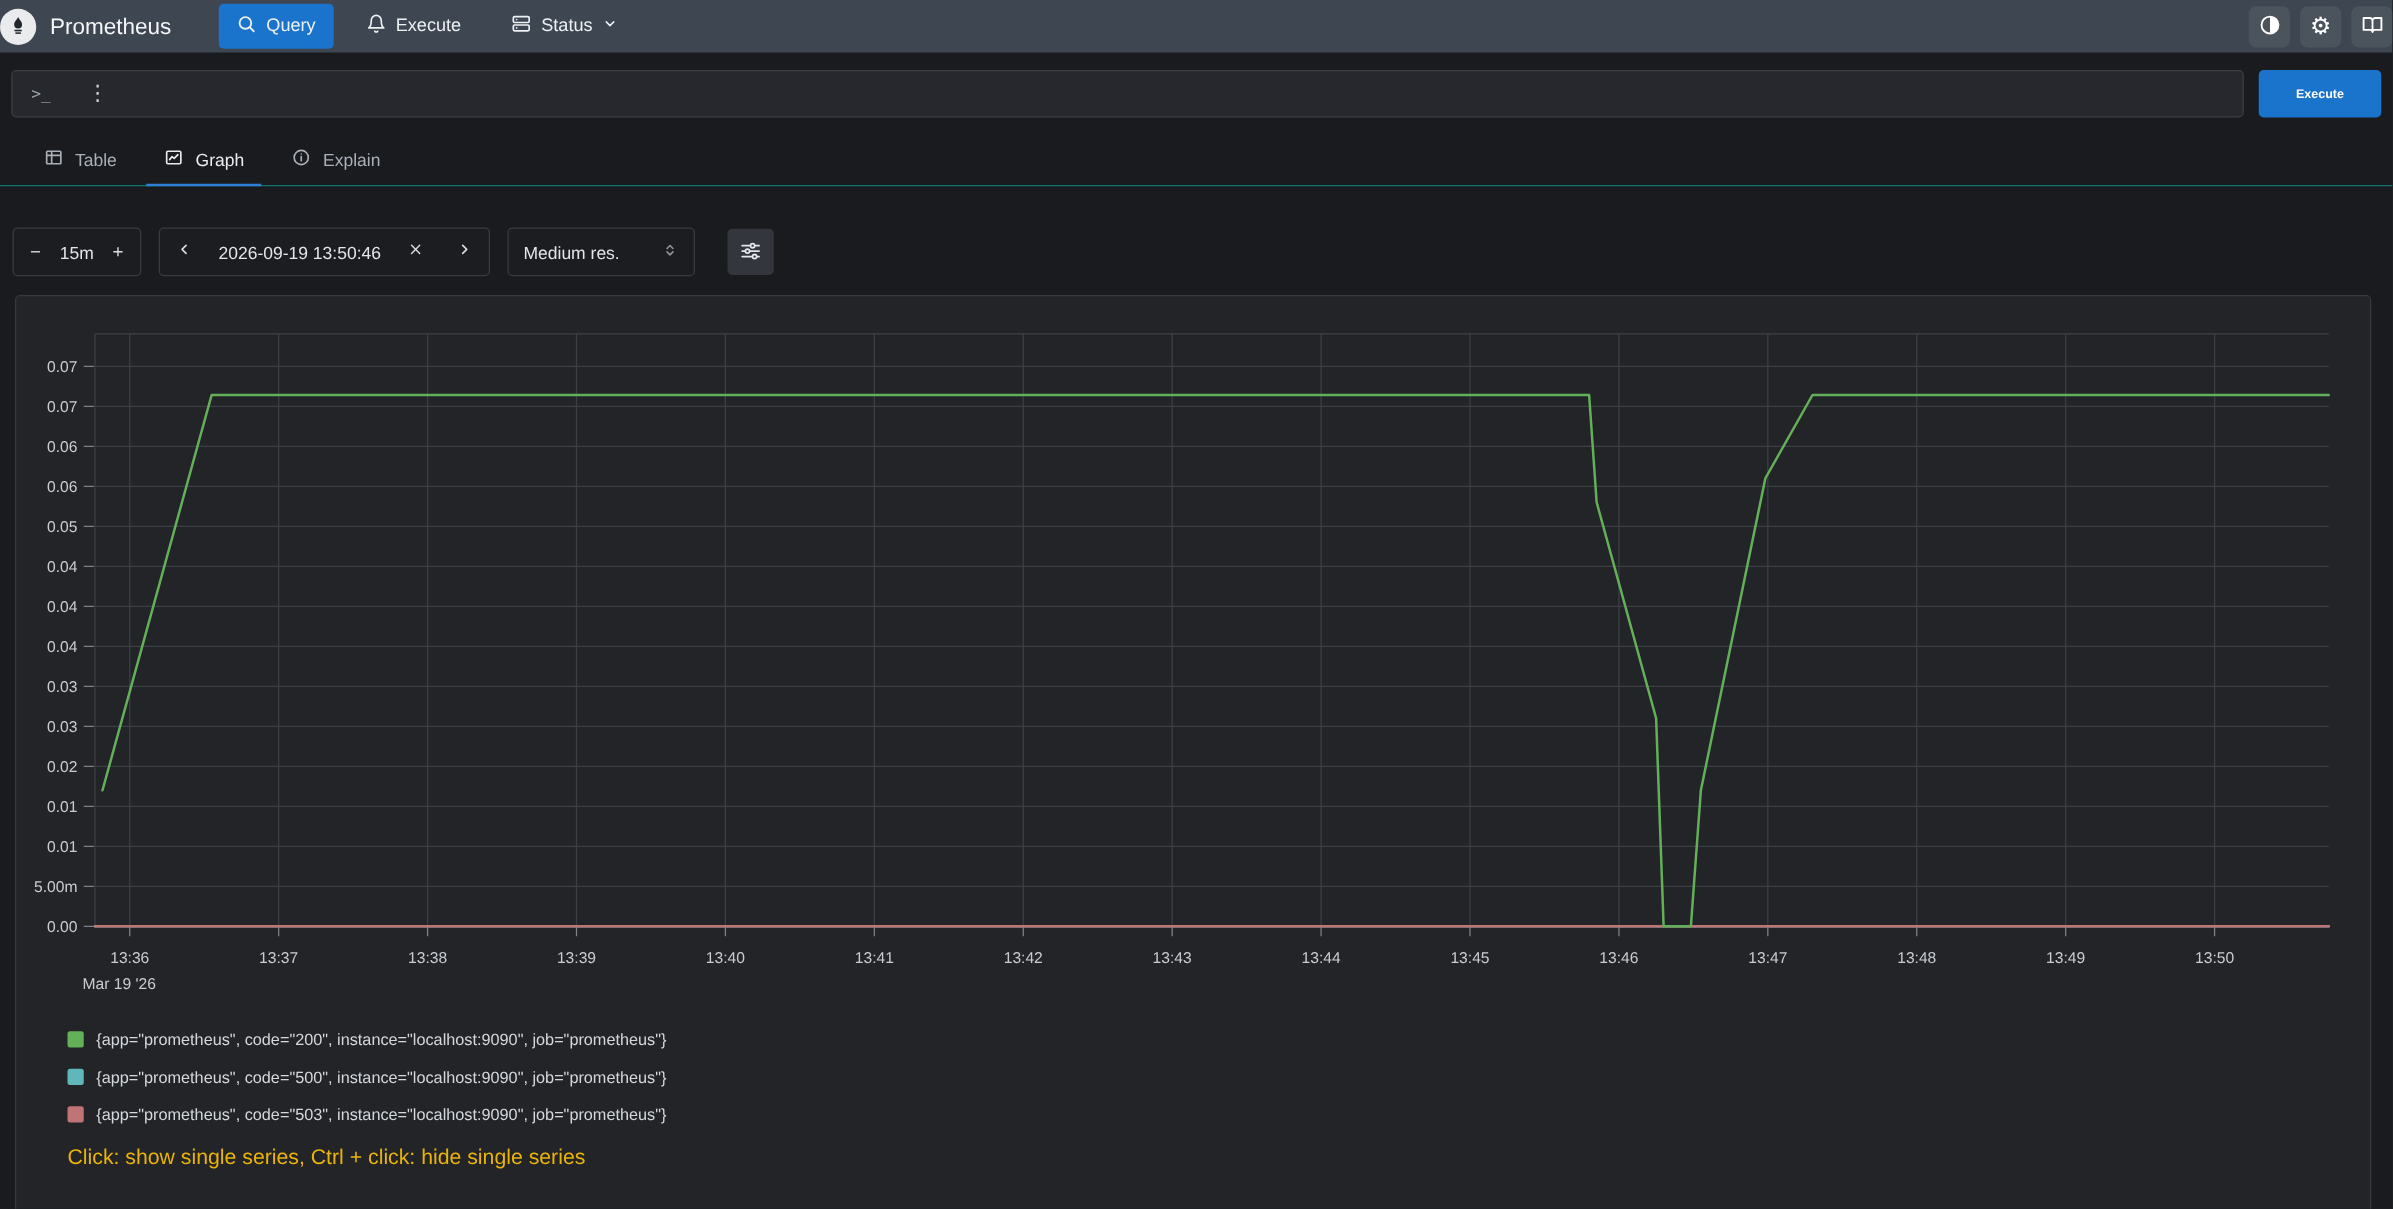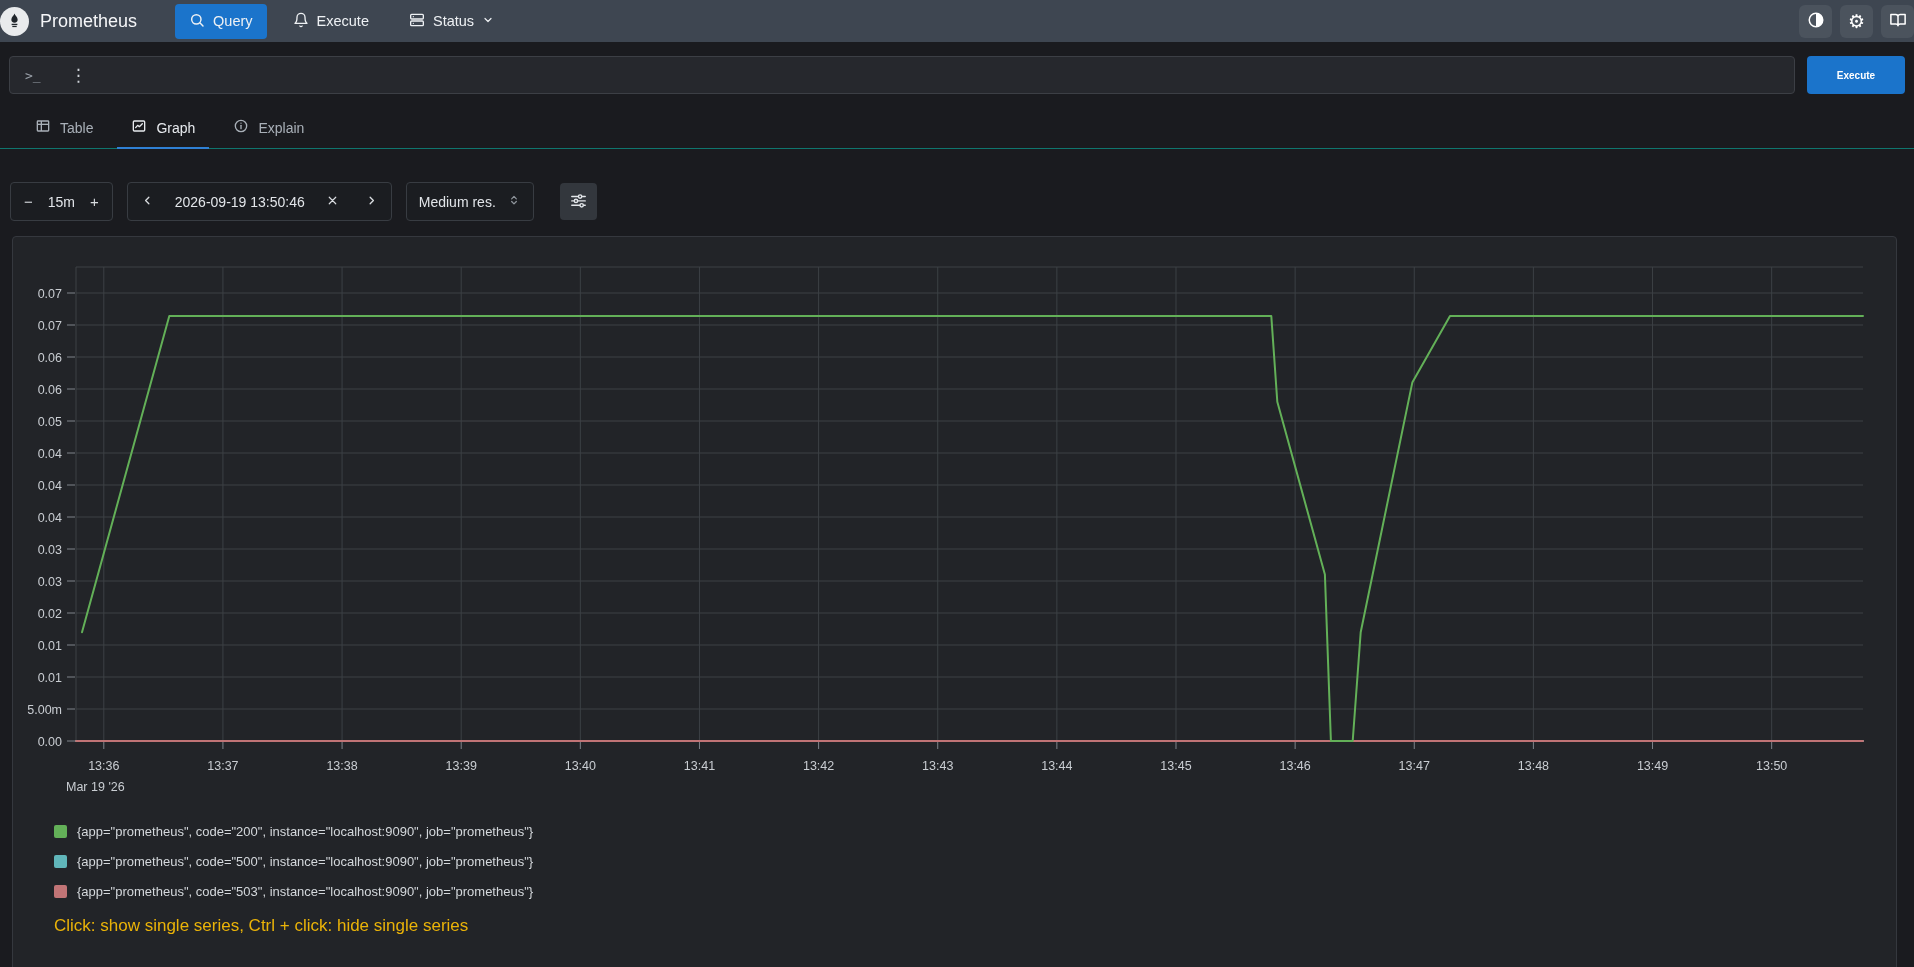--- a/index.html
+++ b/index.html
@@ -34,21 +34,21 @@
   .tab{display:flex;align-items:center;gap:9px;padding:11px 14px;font-size:14px;color:#a9b0b8;position:relative;margin-right:10px;cursor:pointer;background:none;border:none;font-family:"Liberation Sans",sans-serif}
   .tab.active{color:#e8ebef}
   .tab.active::after{content:"";position:absolute;left:0;right:0;bottom:-1px;height:2px;background:#2f80d4}
 
   
   .toolbar{display:flex;align-items:center;padding:0 10px;margin-top:33px;gap:14px}
   .tb-box{display:flex;align-items:center;height:39px;border:1px solid #383c42;border-radius:4px;background:#1b1d21;color:#e2e5e9;font-size:14px}
   .tb-btn{background:none;border:none;color:#d9dce0;font-size:15px;padding:0 13px;height:100%;cursor:pointer;display:flex;align-items:center}
   .range-value{padding:0 2px}
   .dt-value{padding:0 8px}
-  .res-box{width:128px;justify-content:space-between;padding:0 12px;cursor:pointer}
+  .res-box{width:150px;justify-content:space-between;padding:0 12px;cursor:pointer}
   .seg{margin-left:auto;display:flex;background:#1f2125;border-radius:4px;padding:3px}
   .seg-item{display:flex;align-items:center;gap:8px;padding:6px 13px;border-radius:4px;color:#bcc1c7;font-size:14px;background:none;border:none;cursor:pointer;font-family:"Liberation Sans",sans-serif}
   .seg-item.active{background:#40454c;color:#fff}
   .sliders-btn{width:37px;height:37px;background:#33373d;border:none;border-radius:4px;color:#e3e6ea;display:flex;align-items:center;justify-content:center;margin-left:12px;cursor:pointer}
 
   
   .card{margin:15px 17px 0 12px;height:745px;border:1px solid #35383e;border-radius:4px;background:#222428;overflow:hidden}
   #chart{display:block}
   #chart text{font-family:"Liberation Sans",sans-serif}
   .legend{margin:27px 0 0 41px;display:flex;flex-direction:column;gap:15px}

